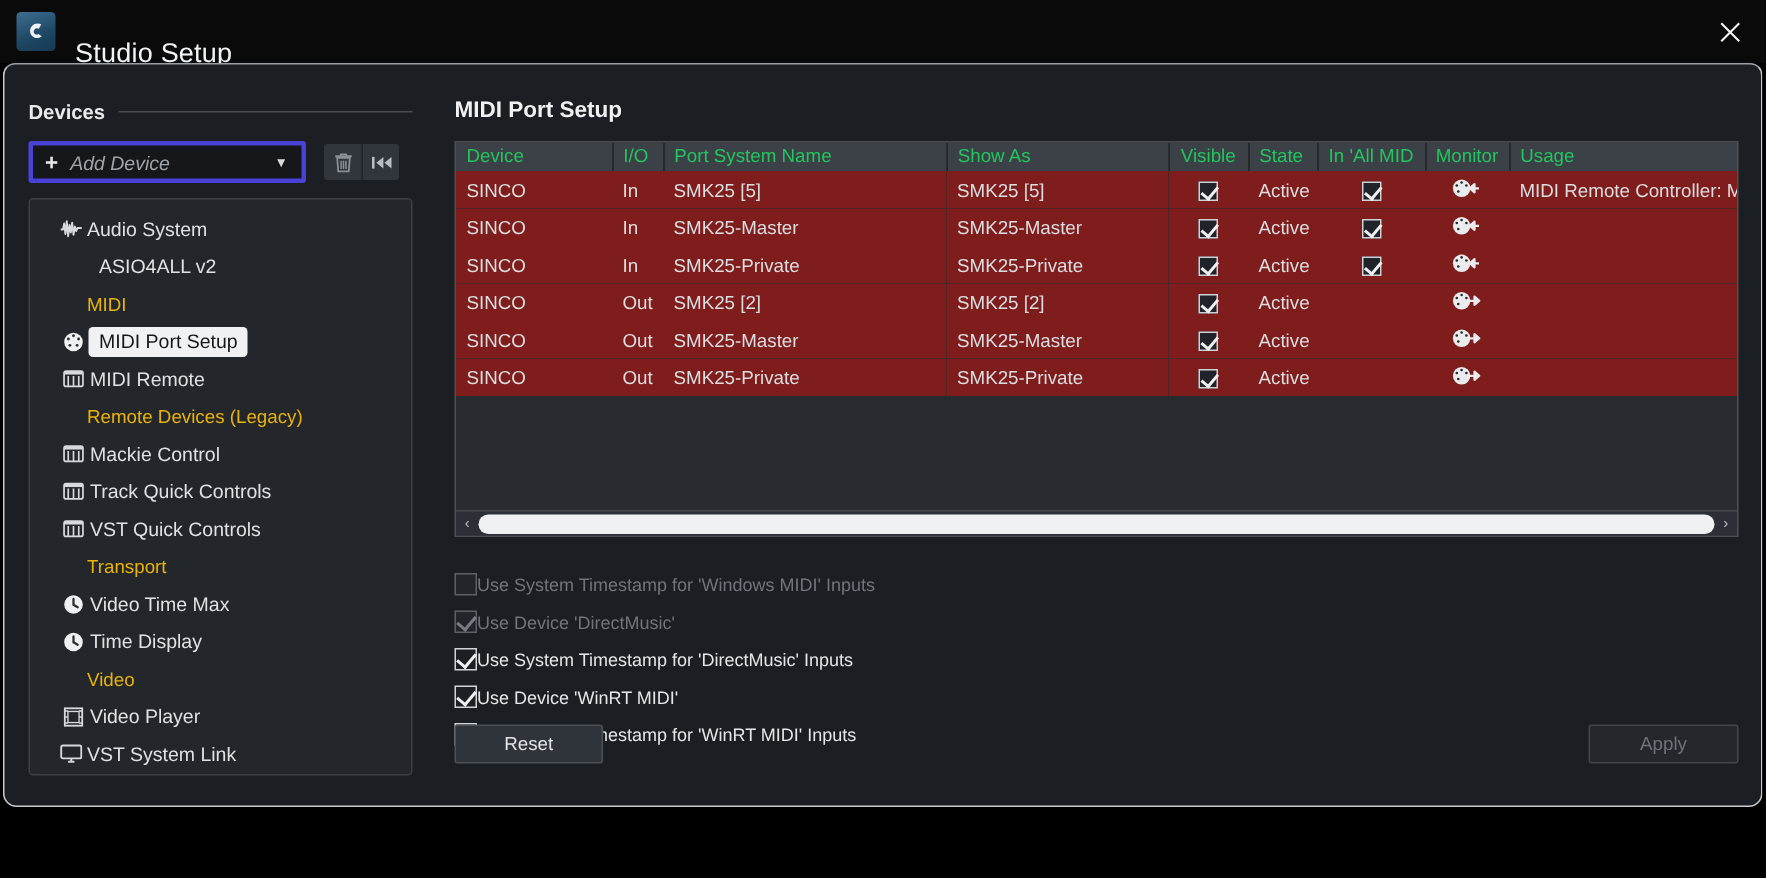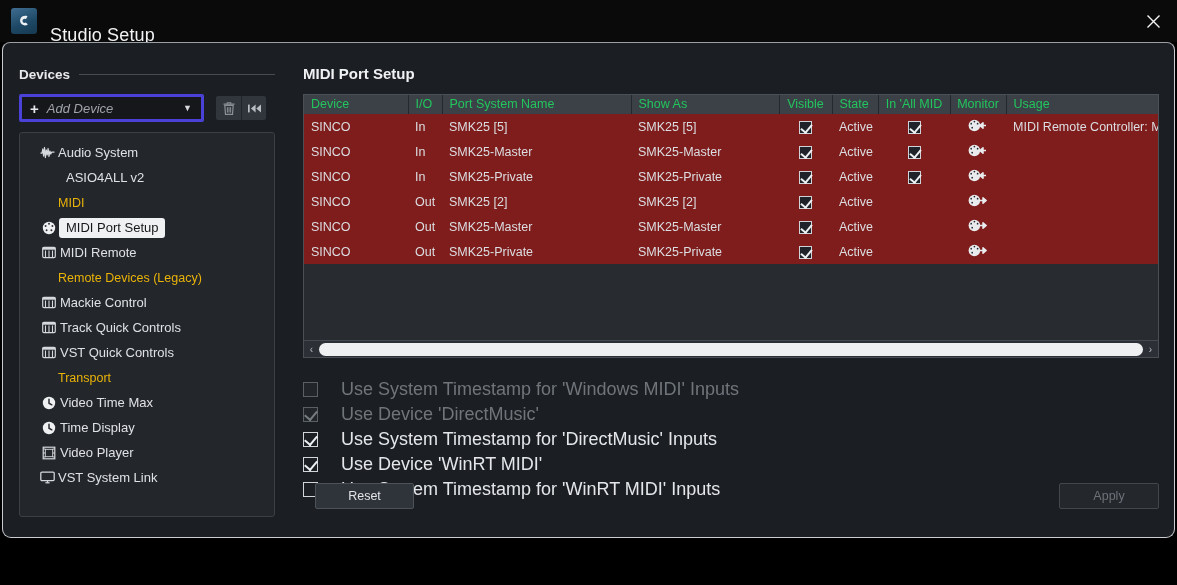--- a/index.html
+++ b/index.html
@@ -314,44 +314,44 @@
     width: 6px; height: 10px;
     border-right: 2px solid #eef0f2;
     border-bottom: 2px solid #eef0f2;
     transform: rotate(40deg);
   }
   .opt-row.dis .opt-cb.on::after {
     border-right-color: #787d84;
     border-bottom-color: #787d84;
   }
   .opt-label {
-    margin-left: 23px;
+    margin-left: 0;
     color: #e4e6e9;
-    font-size: 18px;
+    font-size: 12px;
     white-space: nowrap;
   }
   .opt-row.dis .opt-label { color: #70757c; }
 
   
   .btn-row {
     position: absolute;
     left: 0; top: 418px;
     width: 856px; height: 26px;
   }
   .btn {
     height: 26px;
     background: #2f343a;
     border: 1px solid #4d5259;
     border-radius: 2px;
     color: #e2e4e7;
     font-size: 12.5px;
     font-family: "Liberation Sans", sans-serif;
     cursor: pointer;
   }
-  .btn-reset { position: absolute; left: 12px; top: 0; width: 99px; }
+  .btn-reset { position: absolute; left: 0; top: 0; width: 99px; }
   .btn-apply {
     position: absolute; right: 0; top: 0; width: 100px;
     background: #24282d;
     border-color: #42474d;
     color: #6d7279;
     cursor: default;
   }
 
   
   .footer {
@@ -525,20 +525,24 @@
             <span class="tree-label">Video Time Max</span>
           </div>
           <div class="tree-row depth1">
             <span class="tree-ico">
               <svg width="14" height="14" viewBox="0 0 14 14">
                 <circle cx="7" cy="7" r="6.2" fill="#eef0f2"></circle>
          <path d="M7 3.3 V7.2 L9.8 8.8" stroke="#2a2e33" stroke-width="1.5" fill="none" stroke-linecap="round"></path>
               </svg>
             </span>
             <span class="tree-label">Time Display</span>
+          </div>
+          <div class="tree-row depth0 group">
+            <span class="tree-ico"></span>
+            <span class="tree-label">Video</span>
           </div>
           <div class="tree-row depth1">
             <span class="tree-ico">
               <svg width="14" height="14" viewBox="0 0 14 14">
                 <rect x="1.2" y="1.2" width="11.6" height="11.6" stroke="#d6d9dd" stroke-width="1.2" fill="none"></rect>
          <rect x="3.3" y="3.3" width="7.4" height="7.4" stroke="#d6d9dd" stroke-width="0.9" fill="none"></rect>
          <path d="M1.2 3.0 H3.3 M1.2 7.0 H3.3 M1.2 11.0 H3.3 M10.7 3.0 H12.8 M10.7 7.0 H12.8 M10.7 11.0 H12.8" stroke="#d6d9dd" stroke-width="1.05"></path>
               </svg>
             </span>
             <span class="tree-label">Video Player</span>

